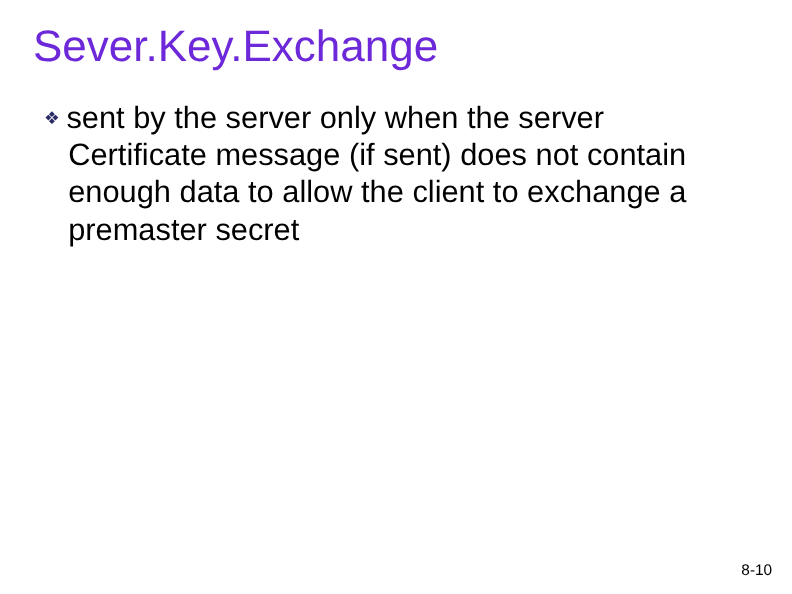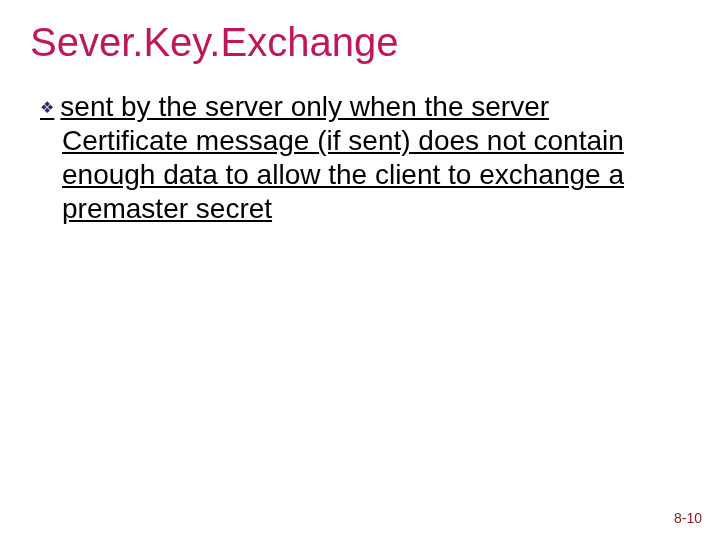--- a/index.html
+++ b/index.html
@@ -17,52 +17,51 @@
     width: 720px;
     height: 540px;
     box-sizing: border-box;
   }
   .title {
     position: absolute;
     left: 30px;
     top: 20px;
     font-size: 40px;
     font-weight: 400;
-    color: #be185d;
+    color: #6d28d9;
     letter-spacing: 0px;
   }
   .body {
     position: absolute;
     left: 40px;
     top: 90px;
     width: 605px;
     font-size: 28px;
     line-height: 1.22;
     color: #000000;
   }
   .bullet {
     display: block;
     margin: 0 0 4px 0;
     text-indent: -22px;
     padding-left: 22px;
-    text-decoration: underline;
   }
   .diamond {
     font-size: 16px;
     color: #2b2b66;
     position: relative;
     top: -3px;
     padding-right: 6px;
   }
   .pagenum {
     position: absolute;
     right: 18px;
     bottom: 14px;
     font-size: 14px;
-    color: #7f1d1d;
+    color: #000000;
   }
 </style>
 </head>
 <body>
 
 <div class="slide">
   <div class="title">Sever.Key.Exchange</div>
 
   <div class="body">
     <span class="bullet">

